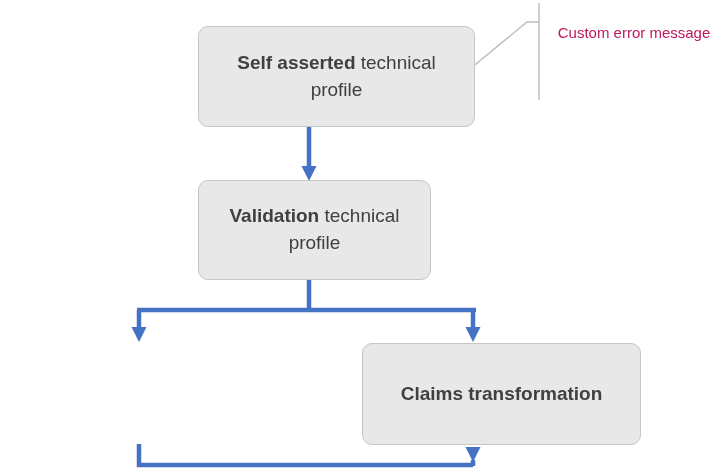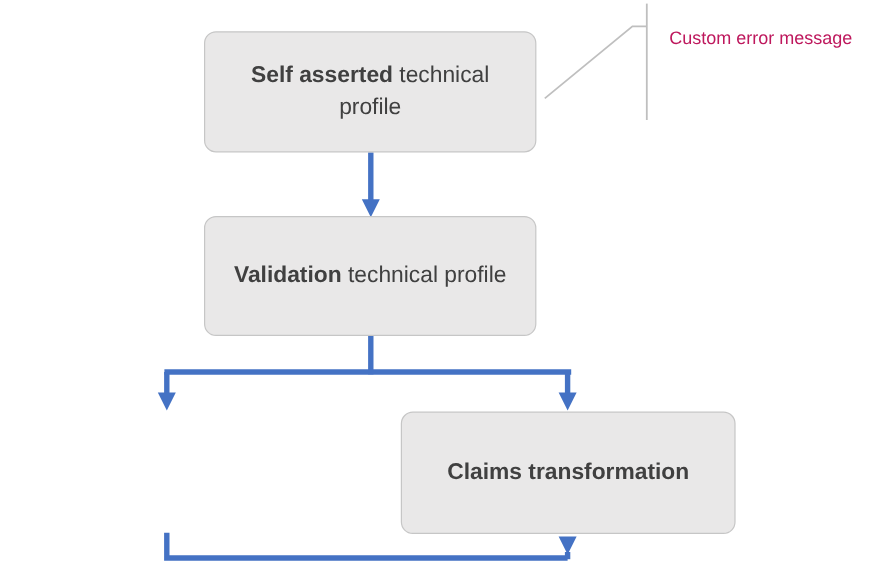--- a/index.html
+++ b/index.html
@@ -30,24 +30,25 @@
     border: 1px solid #c6c6c6;
     border-radius: 10px;
     display: flex;
     align-items: center;
     justify-content: center;
     text-align: center;
     color: #404040;
     font-size: 19px;
     line-height: 1.4;
     padding: 6px 22px;
+    margin-left: 28px;
   }
   .node .bold { font-weight: bold; }
   #node-self-asserted   { left: 170px; top: 26px;  width: 277px; height: 101px; }
-  #node-validation      { left: 170px; top: 180px; width: 277px; height: 100px; }
+  #node-validation      { left: 170px; top: 180px; width: 233px; height: 100px; }
   #node-claims-tp       { left: 3px;   top: 343px; width: 275px; height: 101px; }
   #node-claims-transf   { left: 334px; top: 343px; width: 279px; height: 102px; }
   .callout-text {
     position: absolute;
     left: 548px;
     top: 22px;
     width: 172px;
     text-align: center;
     color: #be185d;
     font-size: 15px;

